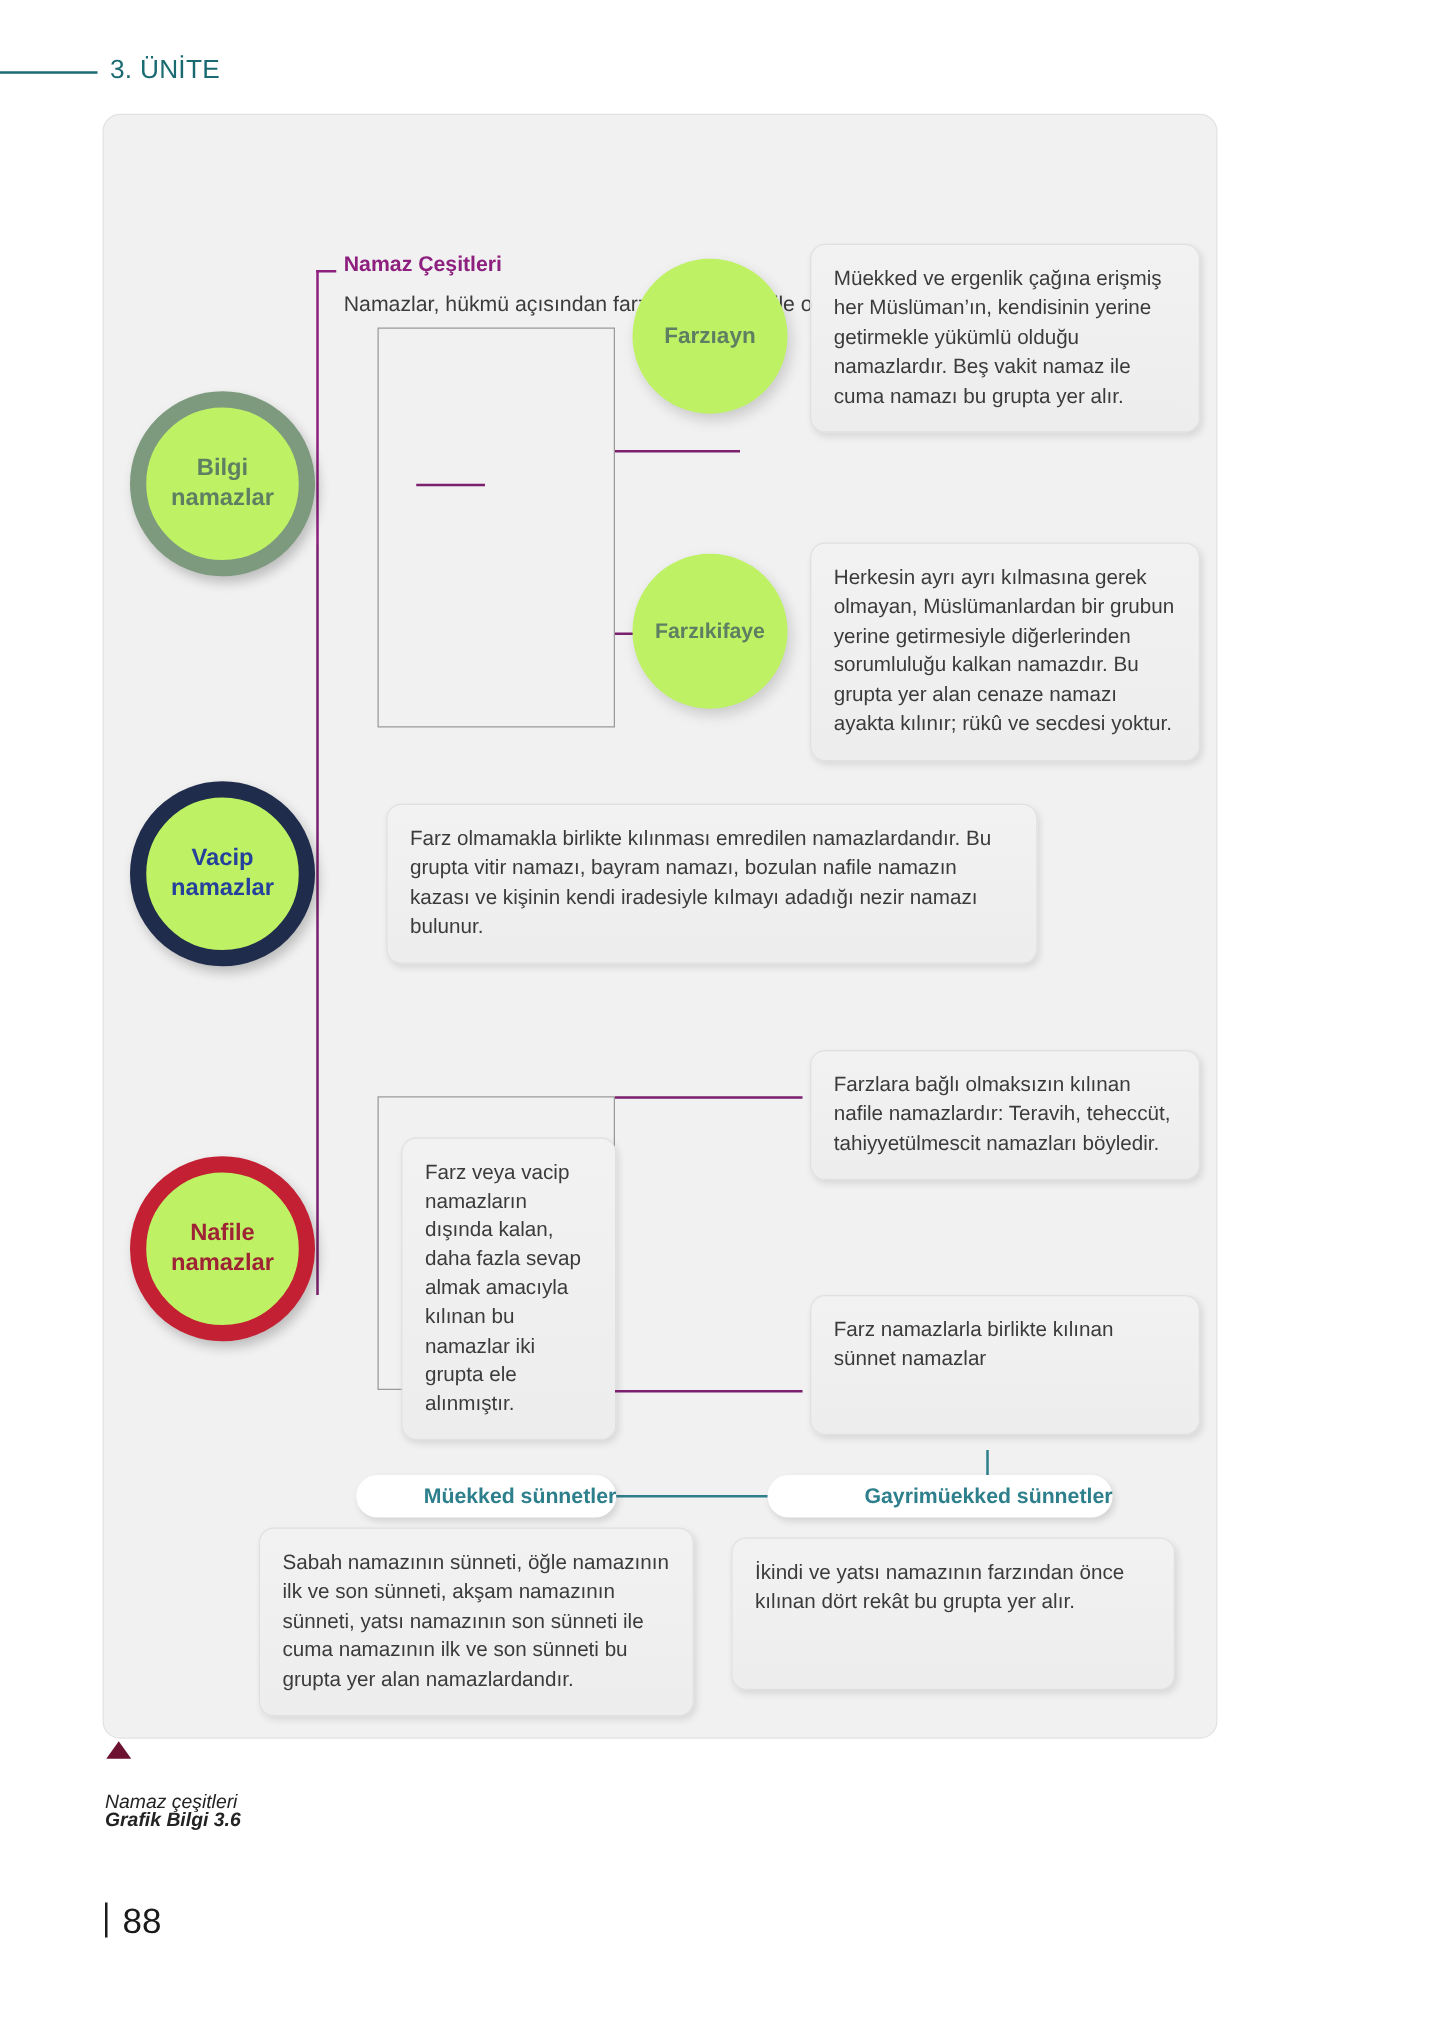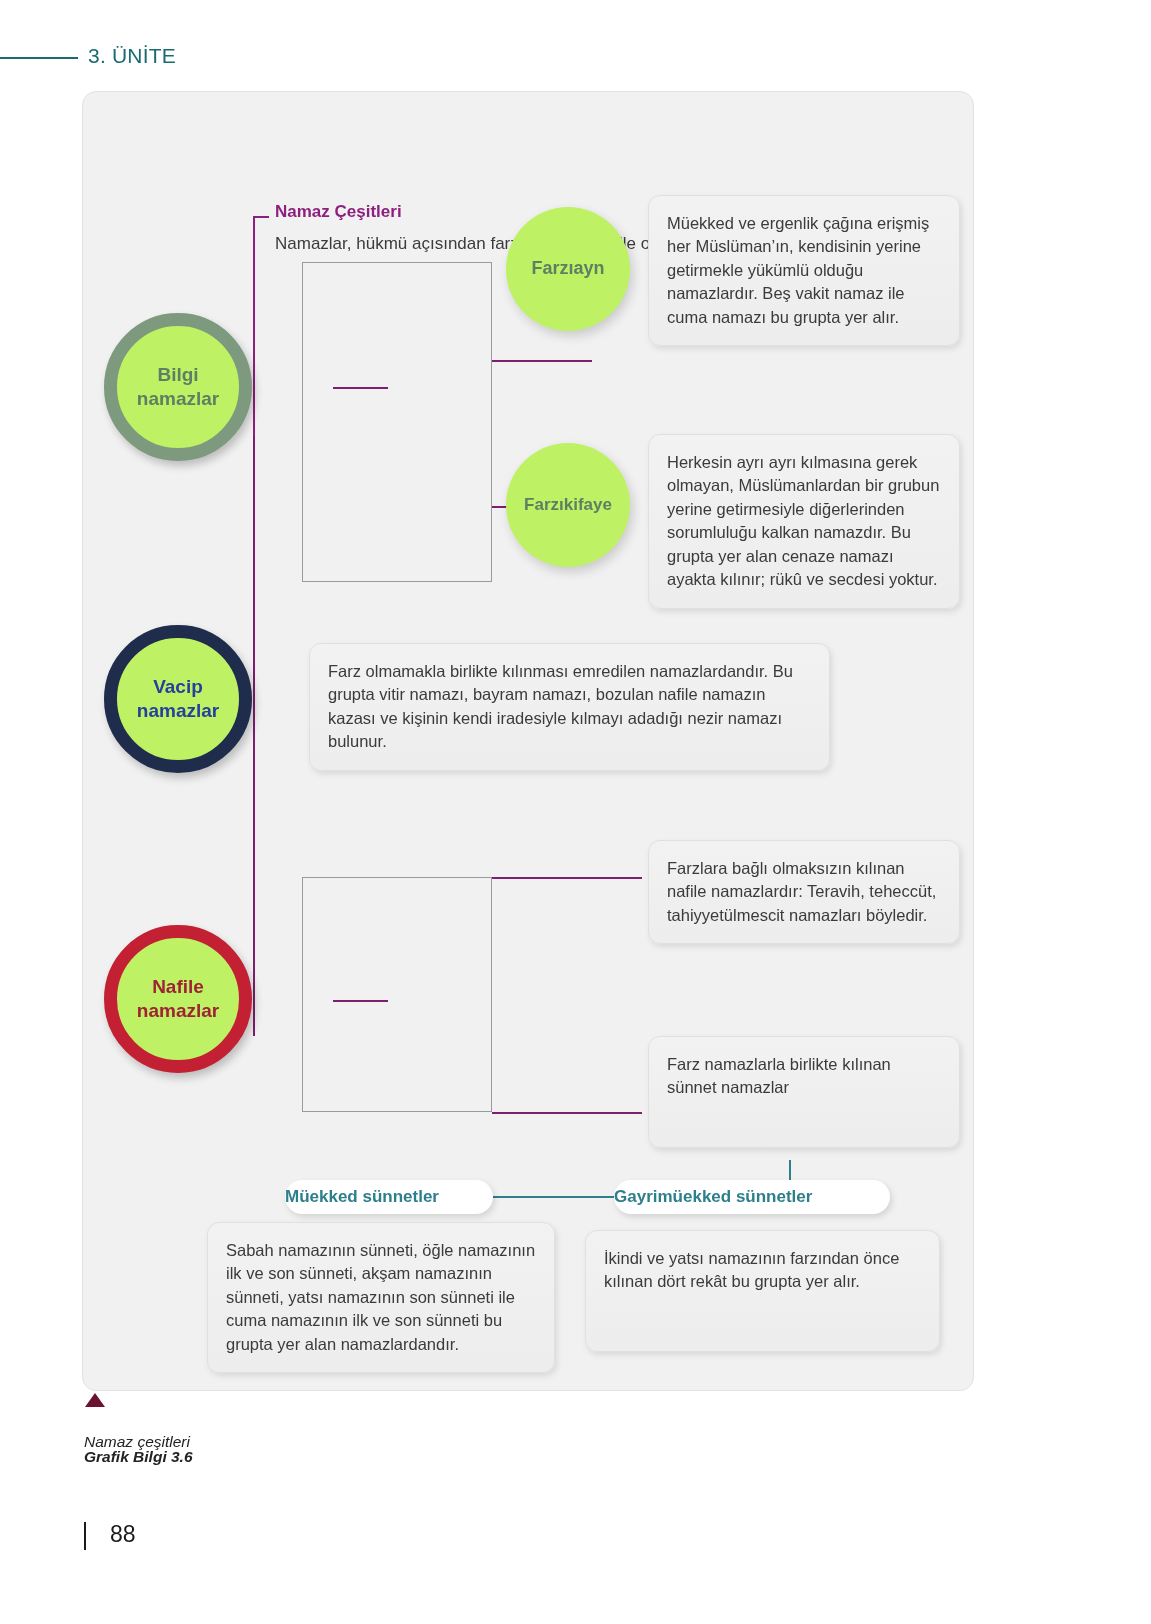--- a/index.html
+++ b/index.html
@@ -136,21 +136,21 @@
 
   
   .pill {
     position: absolute;
     background: #ffffff;
     border-radius: 18px;
     box-shadow: 2px 3px 6px rgba(0,0,0,.13);
     color: #2d7f8c;
     font-size: 17px;
     font-weight: bold;
-    display: flex; align-items: center; justify-content: flex-start;
+    display: flex; align-items: center; justify-content: flex-end;
     white-space: nowrap;
   }
   #pill-muekked   { left: 285px; top: 1180px; width: 208px; height: 34px; }
   #pill-gayri     { left: 614px; top: 1180px; width: 276px; height: 34px; }
 
   
   #caption-arrow {
     position: absolute;
     left: 85px; top: 1393px;
     width: 0; height: 0;
@@ -164,22 +164,22 @@
   }
   #caption-sub {
     position: absolute; left: 84px; top: 1433px;
     font-size: 15.5px; font-style: italic; color: #232323;
   }
   #page-rule {
     position: absolute; left: 84px; top: 1522px;
     width: 2px; height: 28px; background: #1a1a1a;
   }
   #page-number {
-    position: absolute; left: 110px; top: 1521px;
-    font-size: 23px; color: #1a1a1a;
+    position: absolute; left: 98px; top: 1521px;
+    font-size: 28px; color: #1a1a1a;
   }
 </style>
 </head>
 <body>
 
 <div id="header-rule"></div>
 <div id="unit-label">3. ÜNİTE</div>
 
 <div id="panel">
 
@@ -195,20 +195,23 @@
   <div class="conn conn-h" style="left:250px; top:627px; width:58px;"></div>
 
   <div class="conn conn-h" style="left:250px; top:908px; width:55px;"></div>
 
   <div class="bracket" style="left:219px; top:170px; width:190px; height:320px;"></div>
 
   <div class="conn conn-h" style="left:409px; top:268px; width:100px;"></div>
   <div class="conn conn-h" style="left:409px; top:414px; width:100px;"></div>
 
   <div class="bracket" style="left:219px; top:785px; width:190px; height:235px;"></div>
+  <div class="card tight" style="left:238px; top:818px; width:172px;">
+    <span>Farz veya vacip namazların dışında kalan, daha fazla sevap almak amacıyla kılınan bu namazlar iki grupta ele alınmıştır.</span>
+  </div>
   <div class="conn conn-h" style="left:409px; top:785px; width:150px;"></div>
   <div class="conn conn-h" style="left:409px; top:1020px; width:150px;"></div>
 
 </div>
 
 <div class="circle ring-thick" id="circle-farz">
   <span>Bilgi</span>
   <span>namazlar</span>
 </div>
 <div class="circle ring-thick" id="circle-vacip">

